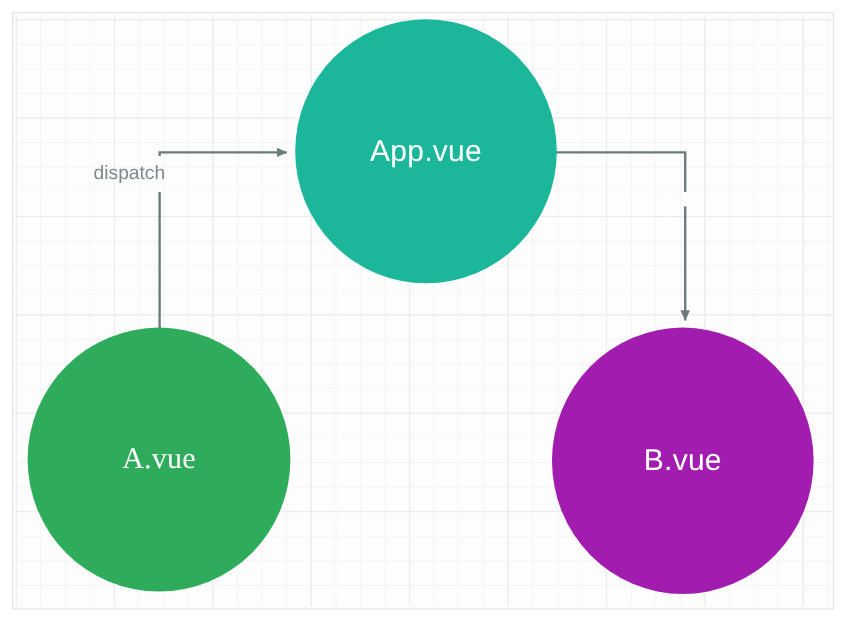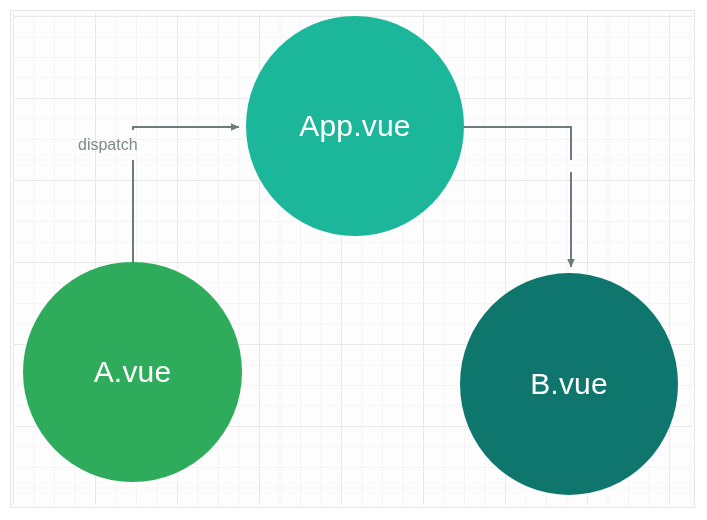--- a/index.html
+++ b/index.html
@@ -57,21 +57,21 @@
   .node-circle {
     position: absolute;
     border-radius: 50%;
     display: flex;
     align-items: center;
     justify-content: center;
     box-sizing: border-box;
   }
   .node-label {
     color: #ffffff;
-    font-size: 30px;
+    font-size: 25px;
     font-weight: 400;
     letter-spacing: 0.2px;
     user-select: none;
   }
   .edge-label {
     position: absolute;
     color: #7d8a8a;
     font-size: 16px;
     font-weight: 400;
     white-space: nowrap;
@@ -80,31 +80,32 @@
   }
   #node-app {
     left: 246px;
     top: 16px;
     width: 218px;
     height: 220px;
     background: #1cb79a;
   }
   #node-a {
     left: 23px;
-    top: 262px;
+    top: 273px;
     width: 219px;
     height: 220px;
     background: #2eac5b;
+    font-family: Liberation Serif, serif;
   }
   #node-b {
     left: 460px;
     top: 273px;
     width: 218px;
     height: 222px;
-    background: #0f766e;
+    background: #a21caf;
   }
   #label-dispatch {
     left: 78px;
     top: 136px;
   }
   #label-broadcast {
     left: 505px;
     top: 136px;
   }
 </style>

